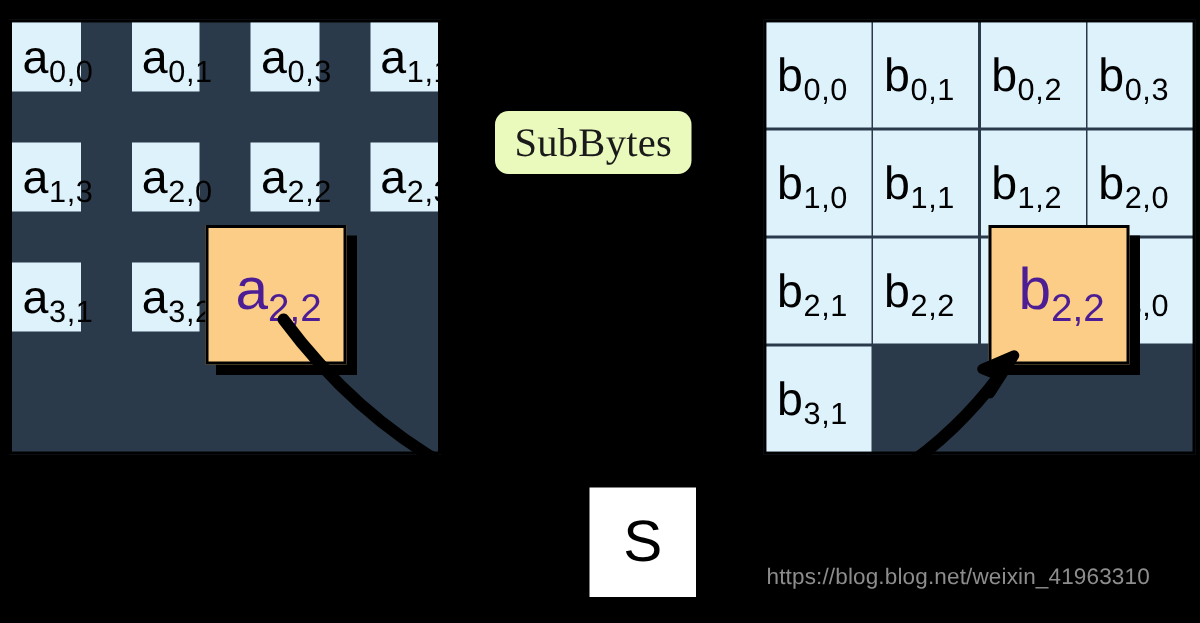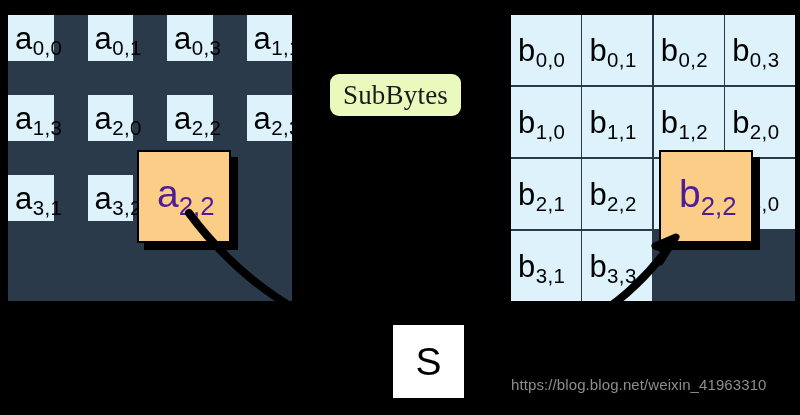--- a/index.html
+++ b/index.html
@@ -221,23 +221,20 @@
     <div class="cell">
         <span class="cell-label"><span>b</span><sub>2,3</sub></span>
       </div>
 
     <div class="cell">
         <span class="cell-label"><span>b</span><sub>3,0</sub></span>
       </div>
     <div class="cell">
         <span class="cell-label"><span>b</span><sub>3,1</sub></span>
       </div>
-    <div class="cell">
-        <span class="cell-label"><span>b</span><sub>3,3</sub></span>
-      </div>
   </div>
 
   <div id="subbytes-box">
     <span id="subbytes-label">SubBytes</span>
   </div>
 
   <div class="highlight-box" id="highlight-a">
     <span class="highlight-label"><span>a</span><sub>2,2</sub></span>
   </div>
 

